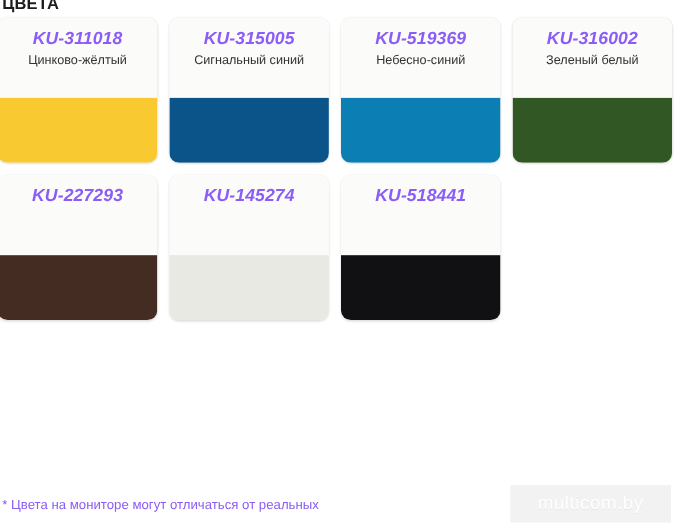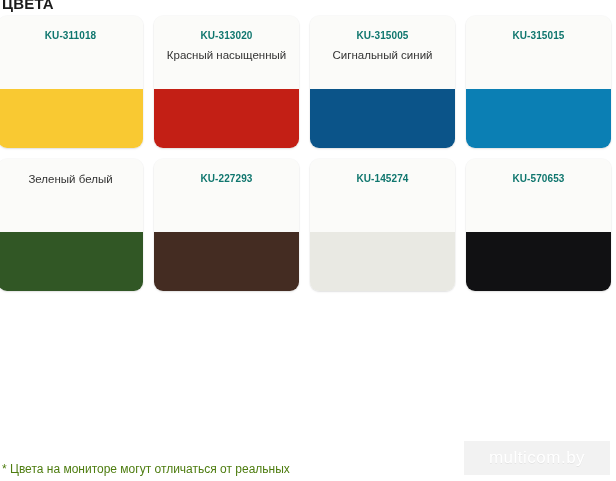--- a/index.html
+++ b/index.html
@@ -51,45 +51,46 @@
 
   .card-text {
     flex: 0 0 73px;
     padding: 13px 8px 0 8px;
     box-sizing: border-box;
     text-align: center;
     background: #fbfbf9;
   }
 
   .card-code {
-    font-size: 10px;
+    font-size: 16px;
     font-weight: bold;
-    color: #0f766e;
+    color: #8b5cf6;
     letter-spacing: 0.1px;
     line-height: 14px;
     margin-bottom: 5px;
+    font-style: italic;
   }
 
   .card-name {
     font-size: 11.5px;
     color: #333333;
     line-height: 14px;
   }
 
   .card-swatch {
     flex: 1 1 auto;
     width: 100%;
   }
 
   #footer-note {
     position: absolute;
     left: 2px;
-    top: 462px;
+    top: 452px;
     font-size: 12px;
-    color: #4d7c0f;
+    color: #8b5cf6;
     line-height: 14px;
   }
 
   #watermark {
     position: absolute;
     right: 6px;
     top: 441px;
     width: 146px;
     height: 34px;
     background: #f2f2f2;
@@ -108,64 +109,60 @@
 </style>
 </head>
 <body>
 
 <div id="page-title">ЦВЕТА</div>
 
 <div id="color-grid">
     <div class="color-card">
       <div class="card-text">
         <div class="card-code">KU-311018</div>
+        <div class="card-name">Цинково-жёлтый</div>
       </div>
       <div class="card-swatch" style="background: rgb(249, 201, 50);"></div>
-    </div>
-    <div class="color-card">
-      <div class="card-text">
-        <div class="card-code">KU-313020</div>
-        <div class="card-name">Красный насыщенный</div>
-      </div>
-      <div class="card-swatch" style="background: rgb(195, 31, 21);"></div>
     </div>
     <div class="color-card">
       <div class="card-text">
         <div class="card-code">KU-315005</div>
         <div class="card-name">Сигнальный синий</div>
       </div>
       <div class="card-swatch" style="background: rgb(11, 84, 137);"></div>
     </div>
     <div class="color-card">
       <div class="card-text">
-        <div class="card-code">KU-315015</div>
+        <div class="card-code">KU-519369</div>
+        <div class="card-name">Небесно-синий</div>
       </div>
       <div class="card-swatch" style="background: rgb(11, 127, 180);"></div>
     </div>
     <div class="color-card">
       <div class="card-text">
+        <div class="card-code">KU-316002</div>
         <div class="card-name">Зеленый белый</div>
       </div>
       <div class="card-swatch" style="background: rgb(49, 87, 37);"></div>
     </div>
     <div class="color-card">
       <div class="card-text">
         <div class="card-code">KU-227293</div>
       </div>
       <div class="card-swatch" style="background: rgb(68, 44, 34);"></div>
     </div>
     <div class="color-card">
       <div class="card-text">
         <div class="card-code">KU-145274</div>
       </div>
       <div class="card-swatch" style="background: rgb(233, 233, 227);"></div>
     </div>
     <div class="color-card">
       <div class="card-text">
-        <div class="card-code">KU-570653</div>
+        <div class="card-code">KU-518441</div>
       </div>
       <div class="card-swatch" style="background: rgb(17, 17, 19);"></div>
     </div>
   </div>
 
 <div id="footer-note">* Цвета на мониторе могут отличаться от реальных</div>
 
 <div id="watermark">
   <span id="watermark-text">multicom.by</span>
 </div>

